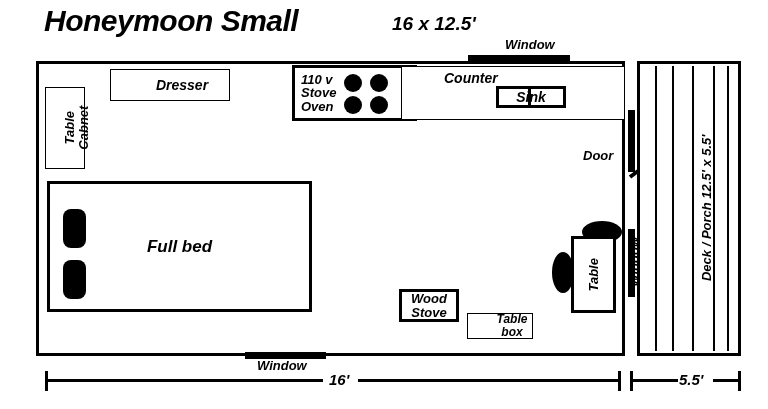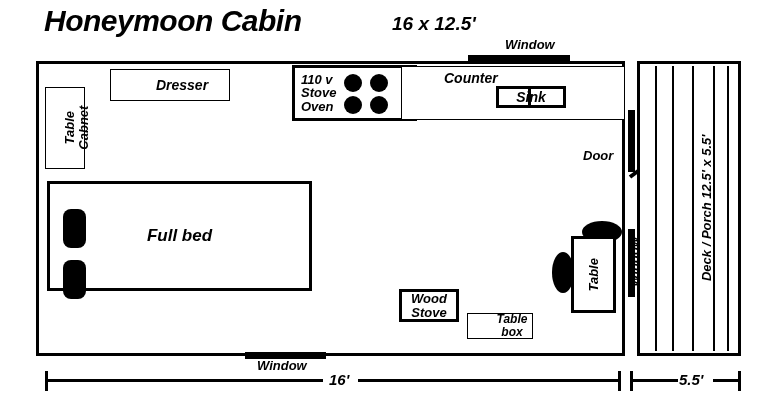--- a/index.html
+++ b/index.html
@@ -93,21 +93,21 @@
   .rule {
     position: absolute;
     background: #000;
   }
 </style>
 </head>
 <body>
 
 <div id="plan">
 
-  <div class="title">Honeymoon Cabin</div>
+  <div class="title">Honeymoon Small</div>
   <div class="title-dim">16 x 12.5'</div>
 
   <div class="lbl" style="left:505px; top:38px; font-size:13px;">Window</div>
   <div class="blackbar" style="left:468px; top:55px; width:102px; height:7px;"></div>
 
   <div class="box" style="left:36px; top:61px; width:589px; height:295px; border-width:3px;"></div>
 
   <div class="box thin" style="left:45px; top:87px; width:40px; height:82px;">
     <div class="boxlabel vert" style="font-size:13px; white-space:pre;">Table
 Cabnet</div>
@@ -130,21 +130,21 @@
 
   <div class="box thin" style="left:401px; top:66px; width:224px; height:54px; align-items:flex-start; justify-content:flex-start;">
     <div class="boxlabel" style="font-size:14px; padding:4px 0 0 18px;">Counter</div>
   </div>
 
   <div class="box thick" style="left:496px; top:86px; width:70px; height:22px;">
     <div class="boxlabel" style="font-size:14px;">Sink</div>
   </div>
   <div class="rule" style="left:528px; top:86px; width:3px; height:22px;"></div>
 
-  <div class="box thick" style="left:47px; top:181px; width:265px; height:110px;">
+  <div class="box thick" style="left:47px; top:181px; width:265px; height:131px;">
     <div class="boxlabel" style="font-size:17px;">Full bed</div>
     <div class="pillow" style="left:13px; top:25px; width:23px; height:39px;"></div>
     <div class="pillow" style="left:13px; top:76px; width:23px; height:39px;"></div>
   </div>
 
   <div class="box thick" style="left:399px; top:289px; width:60px; height:33px;">
     <div class="boxlabel" style="font-size:13px; white-space:pre;text-align:center;">Wood
 Stove</div>
   </div>
 

